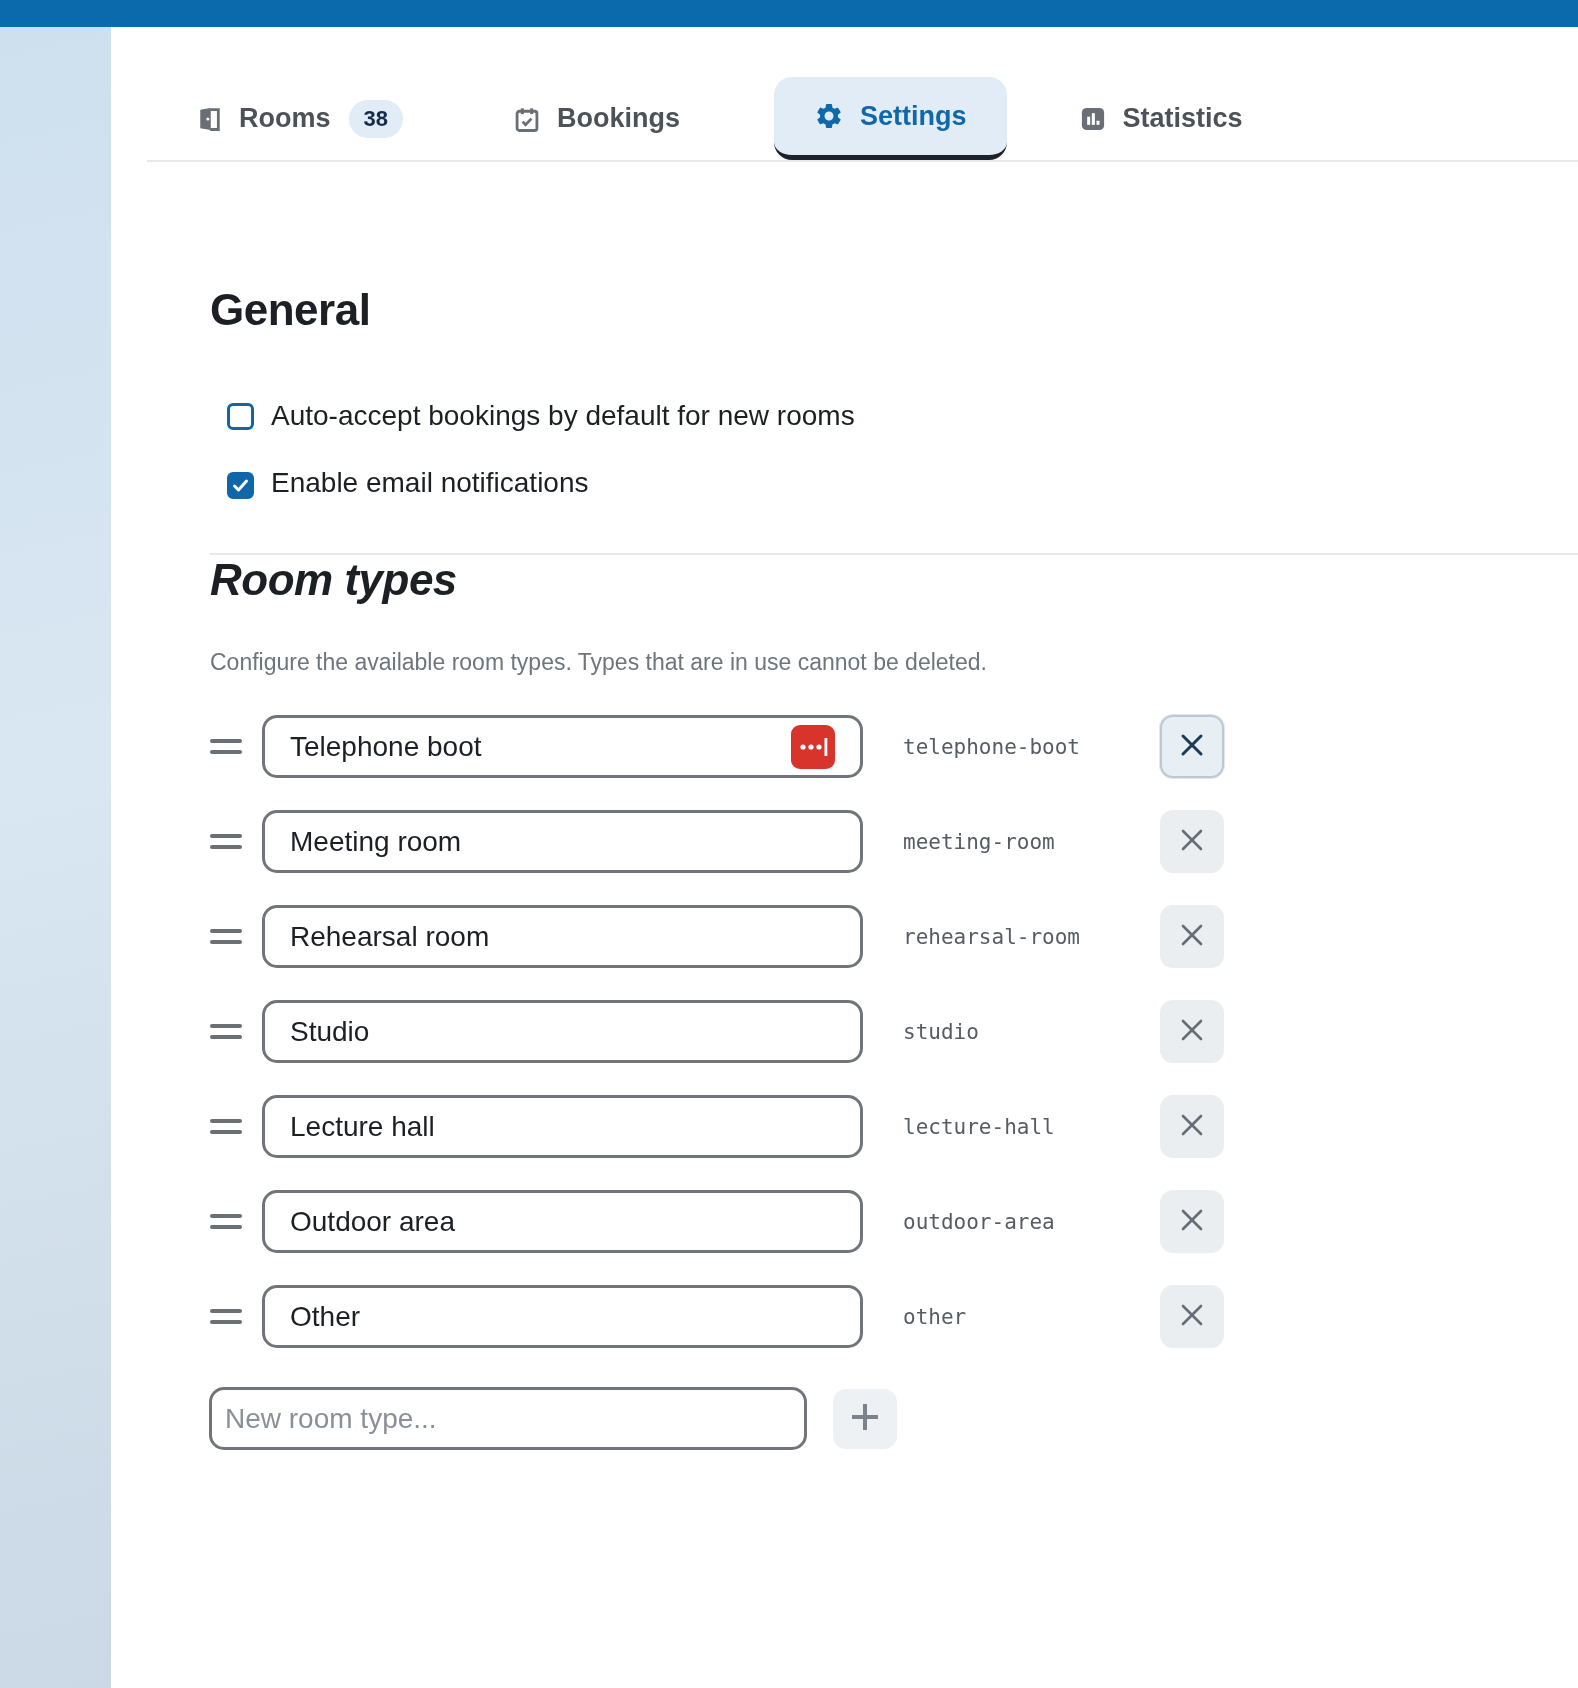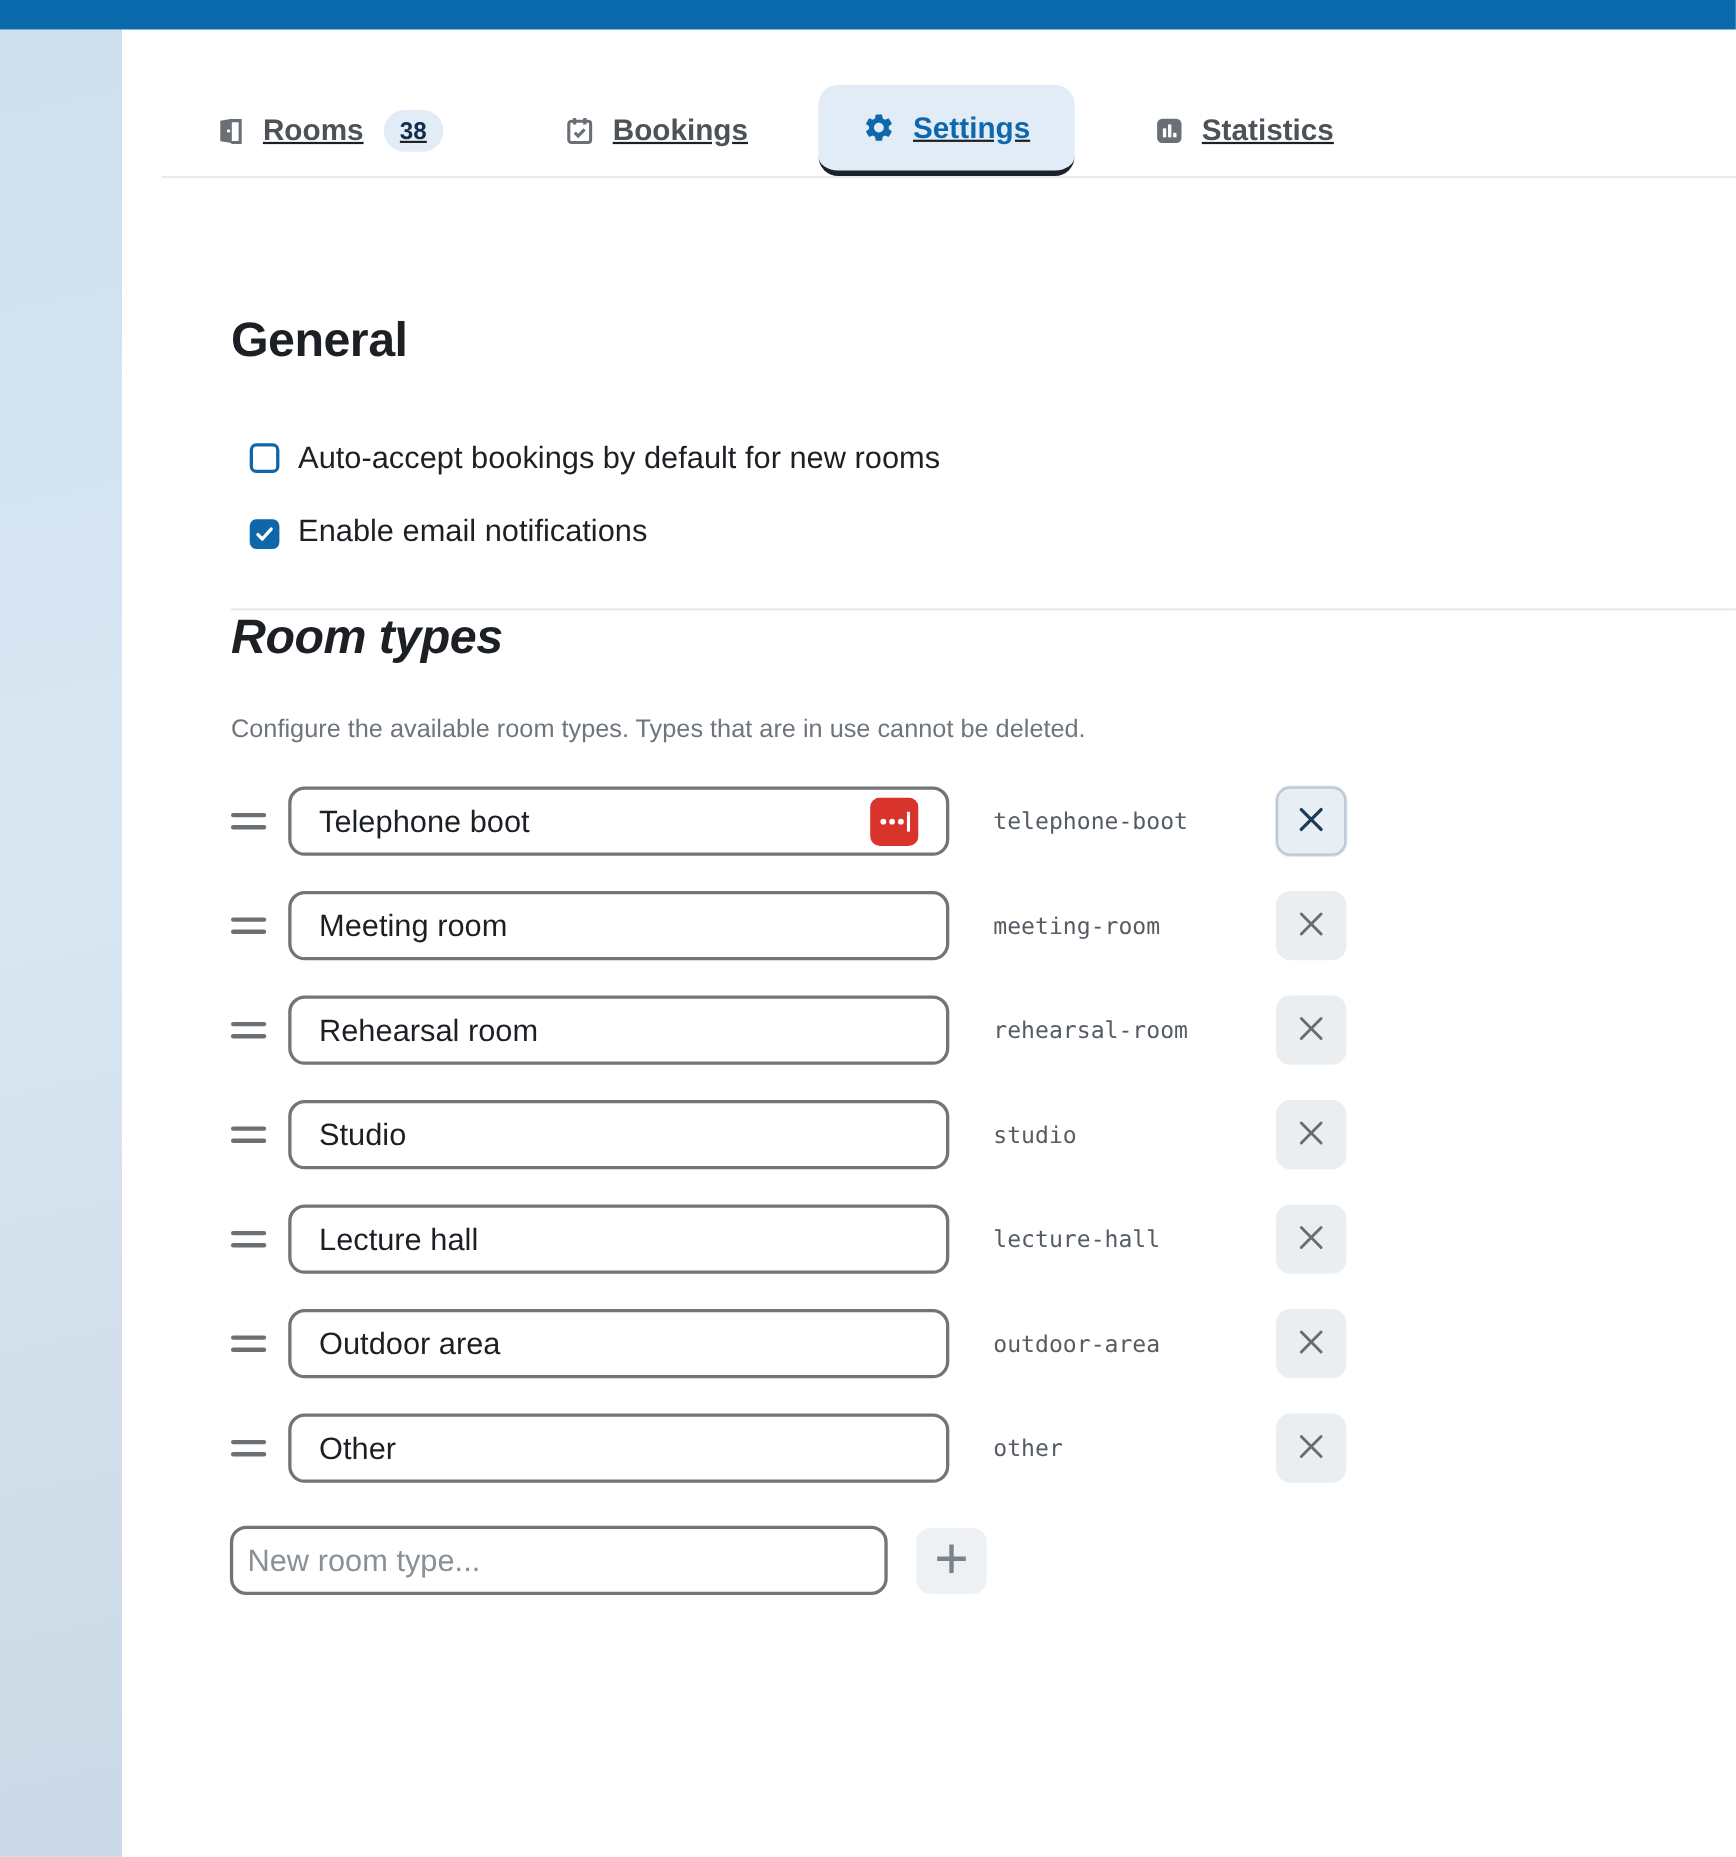--- a/index.html
+++ b/index.html
@@ -11,26 +11,26 @@
   }
   *{margin:0;padding:0;box-sizing:border-box;}
   html,body{width:1578px;height:1688px;overflow:hidden;}
   body{font-family:"Liberation Sans",sans-serif;background:#fff;color:var(--ink);}
   .topbar{position:absolute;top:0;left:0;width:1578px;height:27px;background:var(--topbar);}
   .gutter{position:absolute;top:27px;left:0;width:111px;height:1661px;
     background:linear-gradient(168deg,#cedfee 0%,#d9e7f2 45%,#cbd8e5 100%);}
   .content{position:absolute;top:27px;left:111px;width:1467px;height:1661px;background:#fff;}
 
   
-  .tabs{display:flex;align-items:center;padding-top:50px;height:133px;margin-left:84px;text-decoration:underline;}
+  .tabs{display:flex;align-items:center;padding-top:50px;height:133px;margin-left:84px;}
   .tab{display:flex;align-items:center;background:none;border:none;cursor:pointer;
     font-family:"Liberation Sans",sans-serif;font-size:27px;font-weight:700;color:var(--tab-gray);}
   .tab .ticon{display:inline-flex;margin-right:16px;}
   .tab-rooms{margin-right:110px;}
-  .tab-bookings{margin-right:64px;}
+  .tab-bookings{margin-right:94px;align-items:flex-end;}
   .tab-statistics{margin-left:72px;}
   .badge{margin-left:18px;background:var(--badge-bg);color:var(--badge-text);
     font-size:22px;font-weight:700;padding:6px 15px;border-radius:20px;}
   .tab-active{background:var(--tab-bg);color:var(--accent);border-radius:18px;
     padding:12px 40px;height:83px;border-bottom:5px solid var(--tab-shadow);}
   .tab-divider{height:2px;background:var(--divider);margin-left:36px;}
 
   
   h1{font-size:44px;font-weight:700;letter-spacing:-0.5px;color:var(--ink);margin-left:99px;}
   .general h1{padding-top:123px;}

